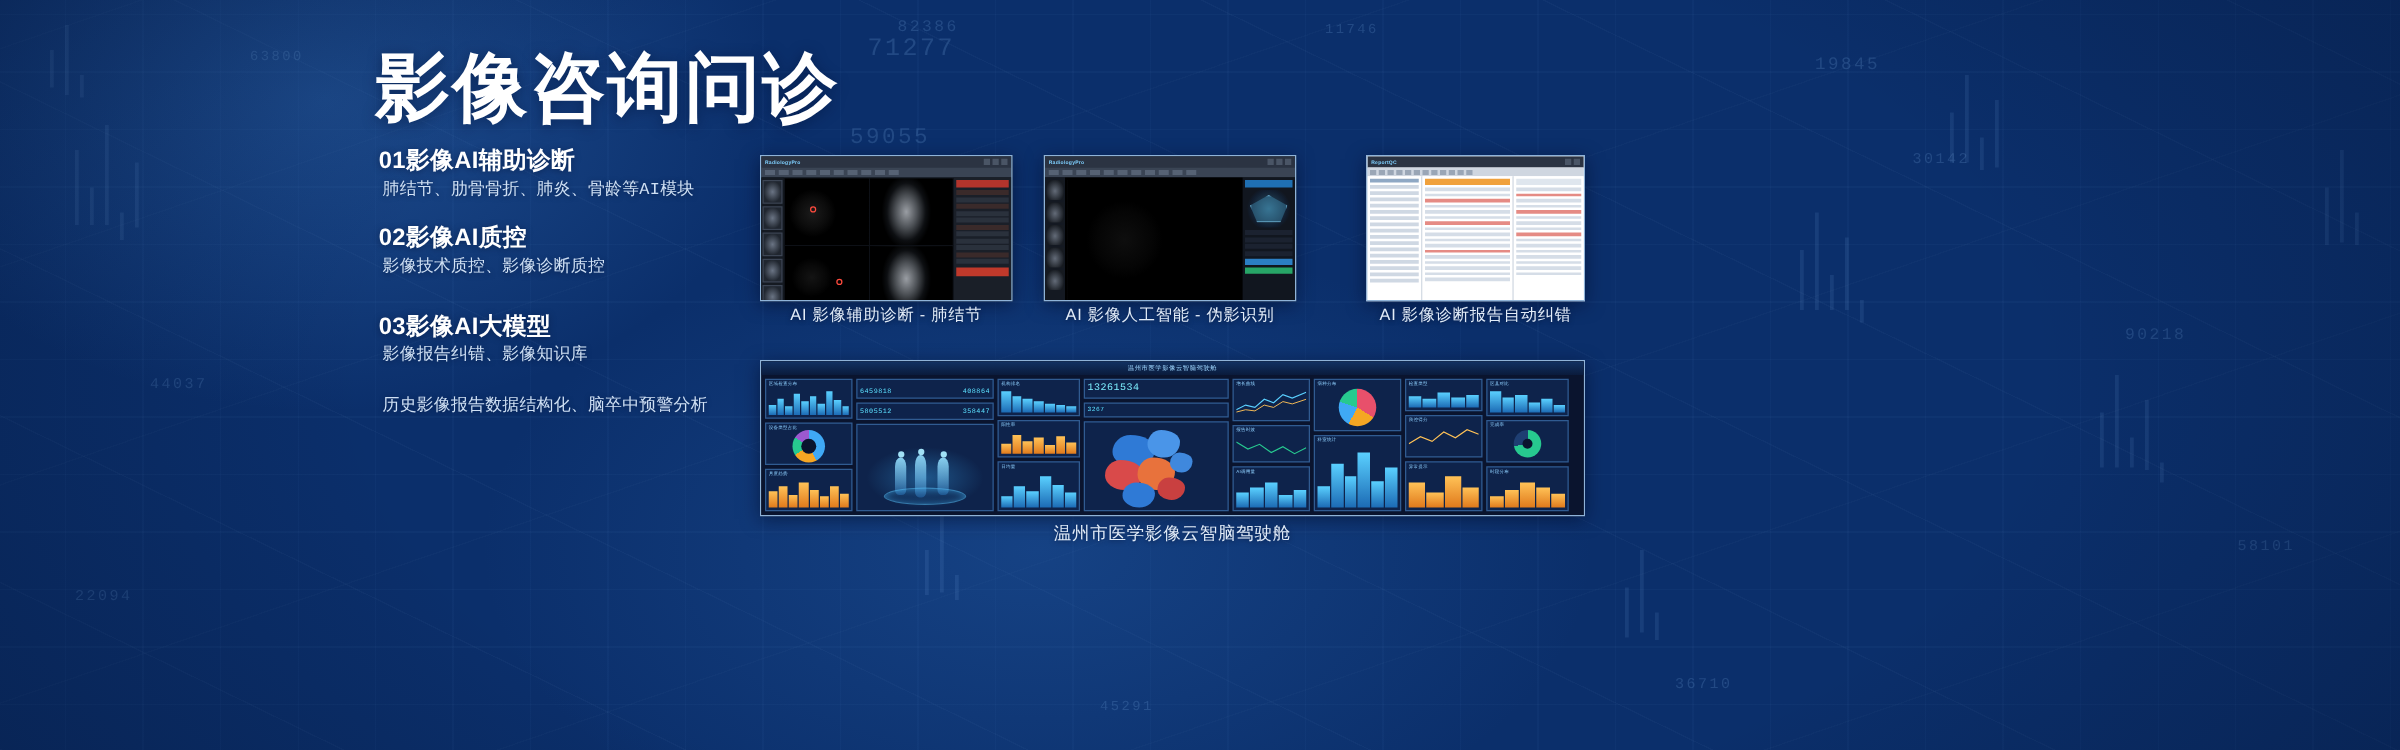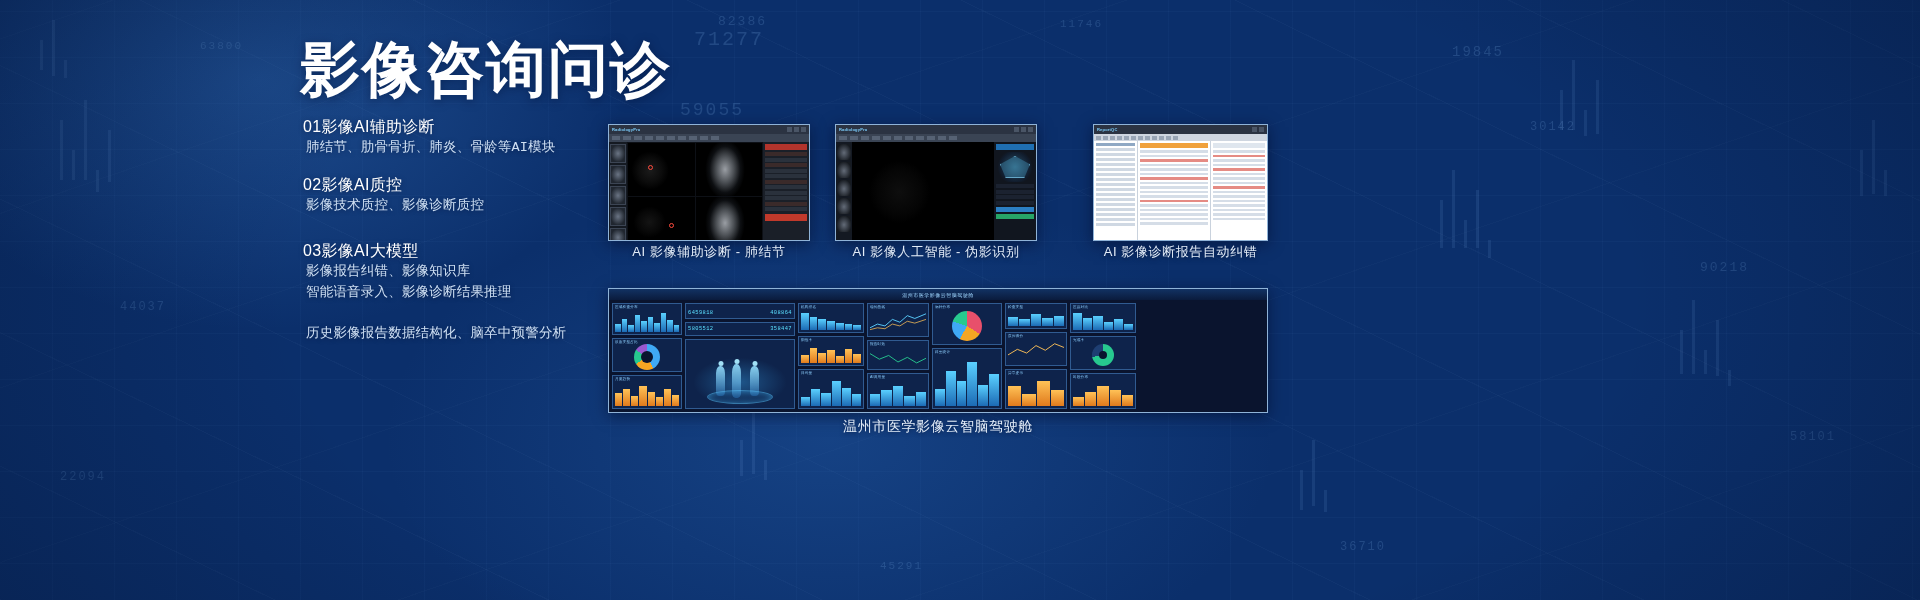--- a/index.html
+++ b/index.html
@@ -64,21 +64,21 @@
     position:absolute; left:300px; top:30px;
     font-size:60px; font-weight:bold; color:#ffffff;
     letter-spacing:2px;
     text-shadow:0 2px 10px rgba(0,20,60,.55);
   }
 
   
   #feature-list { position:absolute; left:303px; top:115px; width:330px; }
   .feature { margin-bottom:11px; }
   .feature-title {
-    font-size:16px; font-weight:normal; color:#ffffff;
+    font-size:19px; font-weight:bold; color:#ffffff;
     letter-spacing:.3px; line-height:1.45;
     text-shadow:0 1px 5px rgba(0,16,48,.5);
   }
   .feature-sub {
     font-size:13.5px; color:#cfe0f4; line-height:1.55;
     letter-spacing:.2px; padding-left:3px;
     text-shadow:0 1px 4px rgba(0,16,48,.5);
     font-family:Liberation Mono, monospace;
   }
   .feature-sub div { white-space:nowrap; }
@@ -356,21 +356,20 @@
     <div class="feature-title">02影像AI质控</div>
     <div class="feature-sub">
       <div>影像技术质控、影像诊断质控</div>
     </div>
   </div>
 
   <div class="feature f3">
     <div class="feature-title">03影像AI大模型</div>
     <div class="feature-sub">
       <div>影像报告纠错、影像知识库</div>
-      <div>智能语音录入、影像诊断结果推理</div>
     </div>
   </div>
 
   <div class="feature f4">
     <div class="feature-sub">
       <div>历史影像报告数据结构化、脑卒中预警分析</div>
     </div>
   </div>
 
   <div class="feature f5">
@@ -665,20 +664,43 @@
             <i style="height:30%"></i>
               <i style="height:58%"></i>
               <i style="height:44%"></i>
               <i style="height:85%"></i>
             <i style="height:62%"></i>
               <i style="height:40%"></i>
           </div>
         </div>
       </div>
 
+      <div class="dcol" style="width:116px">
+        <div class="dcard" style="height:16px">
+          <div class="numstrip" style="top:2px">
+            <span class="big">13261534</span>
+          </div>
+        </div>
+        <div class="dcard" style="height:12px">
+          <div class="numstrip" style="top:2px;font-size:5px">
+            <span>3267</span>
+          </div>
+        </div>
+        <div class="dcard" style="flex:1">
+          <div class="mapviz">
+            <div class="blob" style="left:22px;top:10px;width:34px;height:26px;background:#2f7ad6"></div>
+            <div class="blob" style="left:50px;top:6px;width:26px;height:22px;background:#4a95e8"></div>
+            <div class="blob" style="left:16px;top:30px;width:30px;height:24px;background:#d94a4a"></div>
+            <div class="blob" style="left:42px;top:28px;width:30px;height:26px;background:#e8723c"></div>
+            <div class="blob" style="left:30px;top:48px;width:26px;height:20px;background:#2f7ad6"></div>
+            <div class="blob" style="left:58px;top:44px;width:22px;height:18px;background:#c94040"></div>
+            <div class="blob" style="left:68px;top:24px;width:18px;height:16px;background:#3f88dd"></div>
+          </div>
+        </div>
+      </div>
 
       <div class="dcol" style="width:62px">
         <div class="dcard" style="height:34px">
           <span class="ct">增长曲线</span>
           <svg class="mline" viewBox="0 0 60 22" preserveAspectRatio="none">
             <polyline points="0,18 8,14 16,16 24,9 32,12 40,5 48,8 60,3" fill="none" stroke="#5ad0ff" stroke-width="1"></polyline>
             <polyline points="0,20 8,18 16,19 24,14 32,16 40,11 48,13 60,9" fill="none" stroke="#ffc257" stroke-width=".8"></polyline>
           </svg>
         </div>
         <div class="dcard" style="height:30px">

